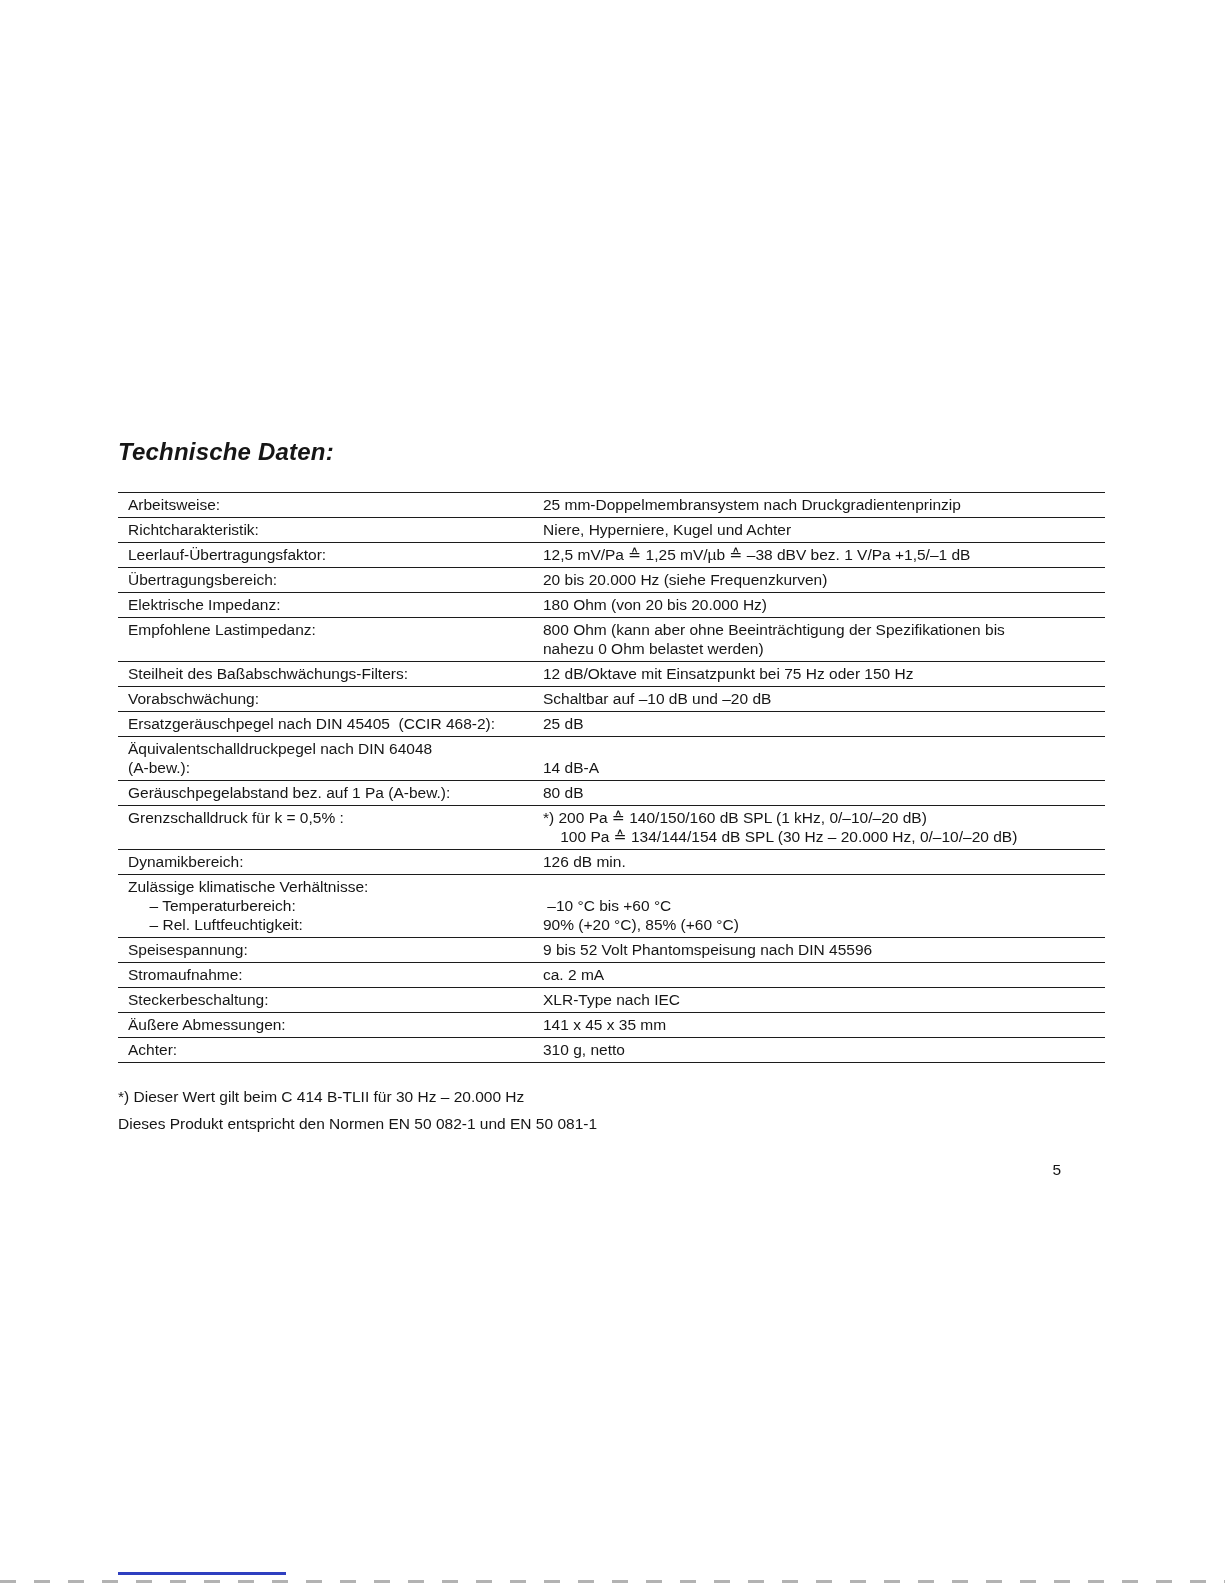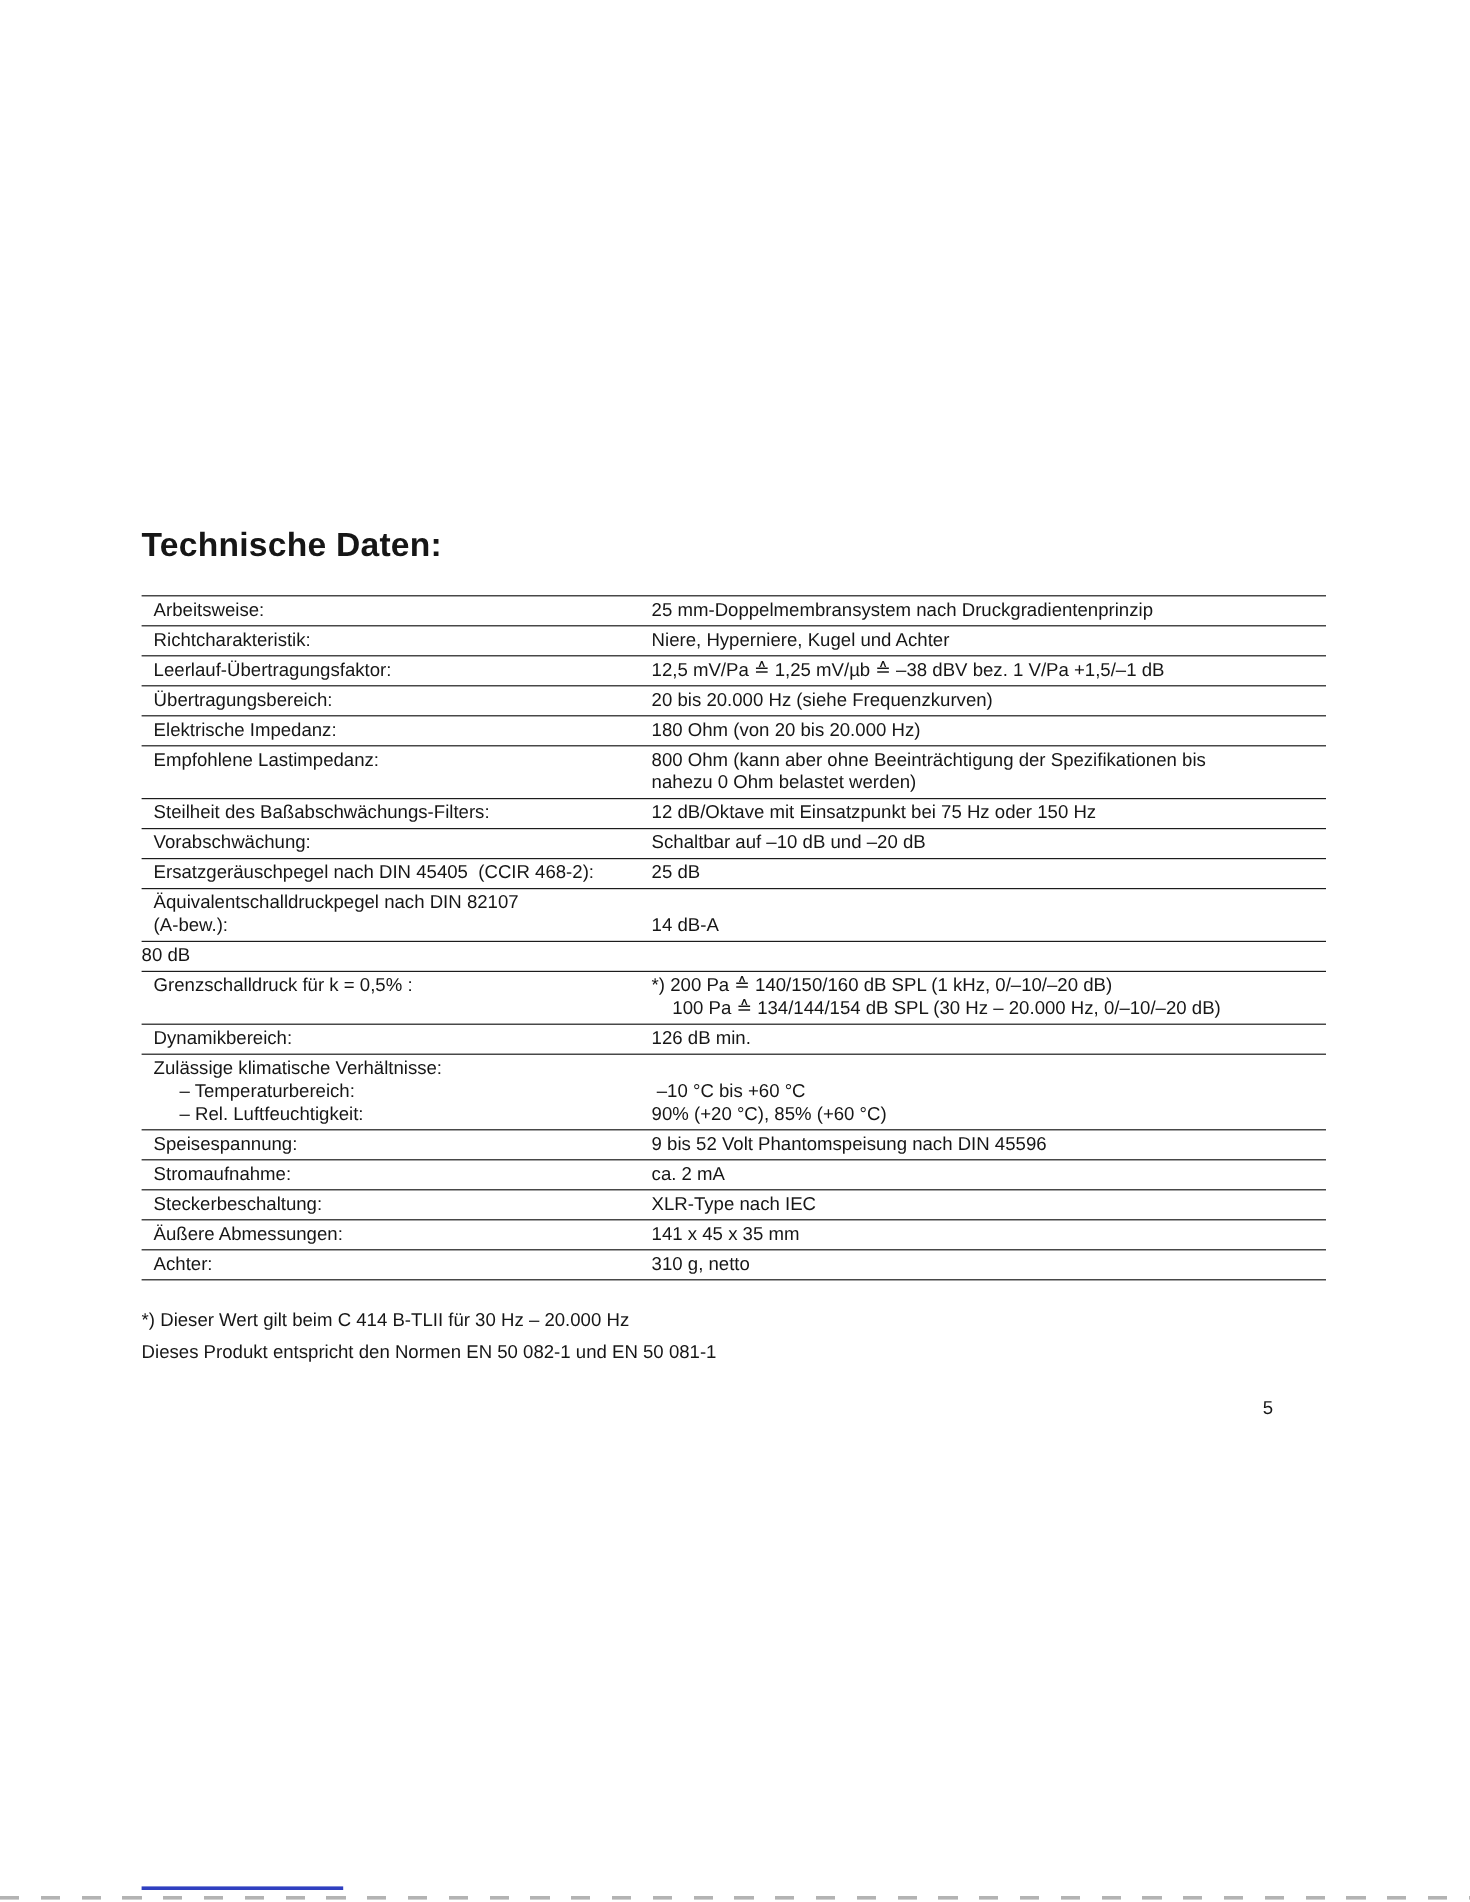--- a/index.html
+++ b/index.html
@@ -13,24 +13,25 @@
     position: relative;
     overflow: hidden;
   }
   .page {
     position: absolute;
     left: 118px;
     top: 438px;
     width: 987px;
   }
   .doc-title {
-    font-size: 28px;
+    font-size: 24px;
     font-weight: bold;
     letter-spacing: 0.2px;
     margin: 0 0 26px 0;
+    font-style: italic;
   }
   .spec-table {
     width: 100%;
     border-top: 1.5px solid #1c1c1c;
   }
   .row {
     display: flex;
     align-items: stretch;
     border-bottom: 1.5px solid #1c1c1c;
     padding: 2px 0 3px 0;
@@ -121,26 +122,27 @@
     </div>
     <div class="row">
       <div class="cell label">Vorabschwächung:</div>
       <div class="cell value">Schaltbar auf –10 dB und –20 dB</div>
     </div>
     <div class="row">
       <div class="cell label">Ersatzgeräuschpegel nach DIN 45405  (CCIR 468-2):</div>
       <div class="cell value">25 dB</div>
     </div>
     <div class="row">
-      <div class="cell label">Äquivalentschalldruckpegel nach DIN 82107
+      <div class="cell label">Äquivalentschalldruckpegel nach DIN 64048
 (A-bew.):</div>
       <div class="cell value">
 14 dB-A</div>
     </div>
     <div class="row">
+      <div class="cell label">Geräuschpegelabstand bez. auf 1 Pa (A-bew.):</div>
       <div class="cell value">80 dB</div>
     </div>
     <div class="row">
       <div class="cell label">Grenzschalldruck für k = 0,5% :</div>
       <div class="cell value">*) 200 Pa ≙ 140/150/160 dB SPL (1 kHz, 0/–10/–20 dB)
     100 Pa ≙ 134/144/154 dB SPL (30 Hz – 20.000 Hz, 0/–10/–20 dB)</div>
     </div>
     <div class="row">
       <div class="cell label">Dynamikbereich:</div>
       <div class="cell value">126 dB min.</div>

